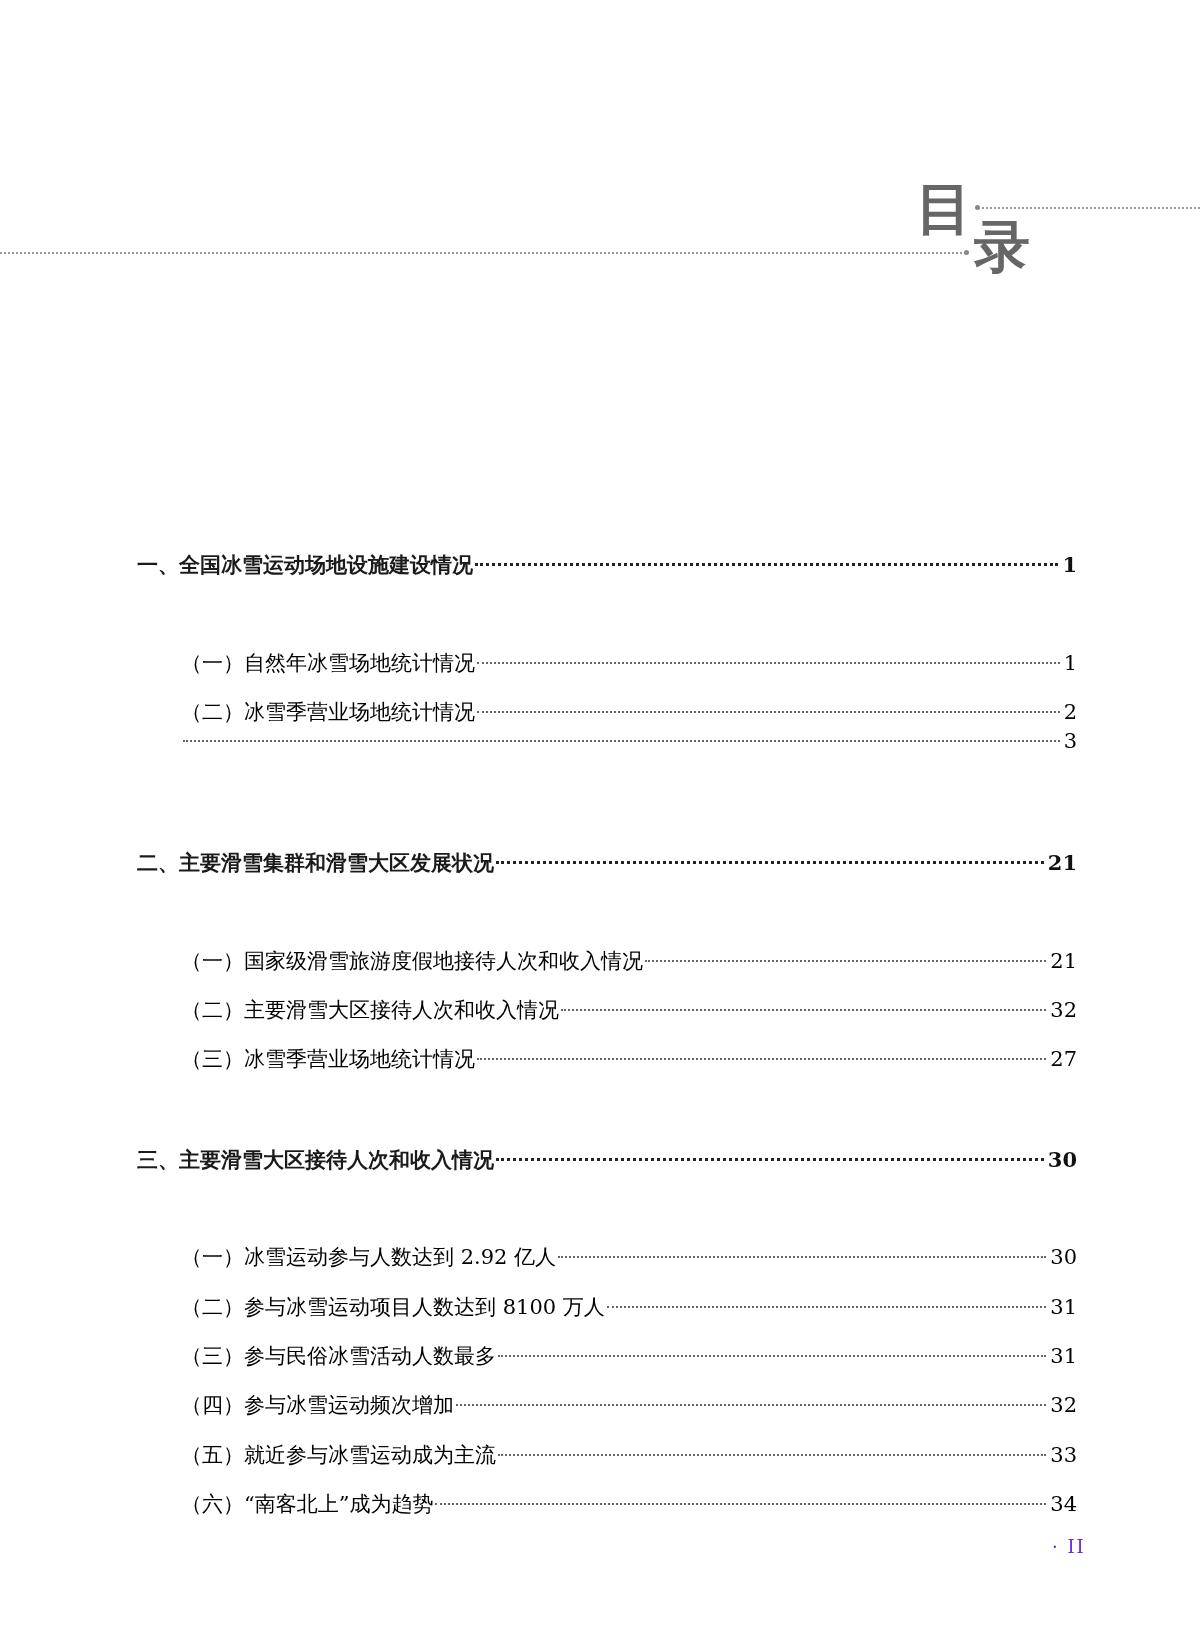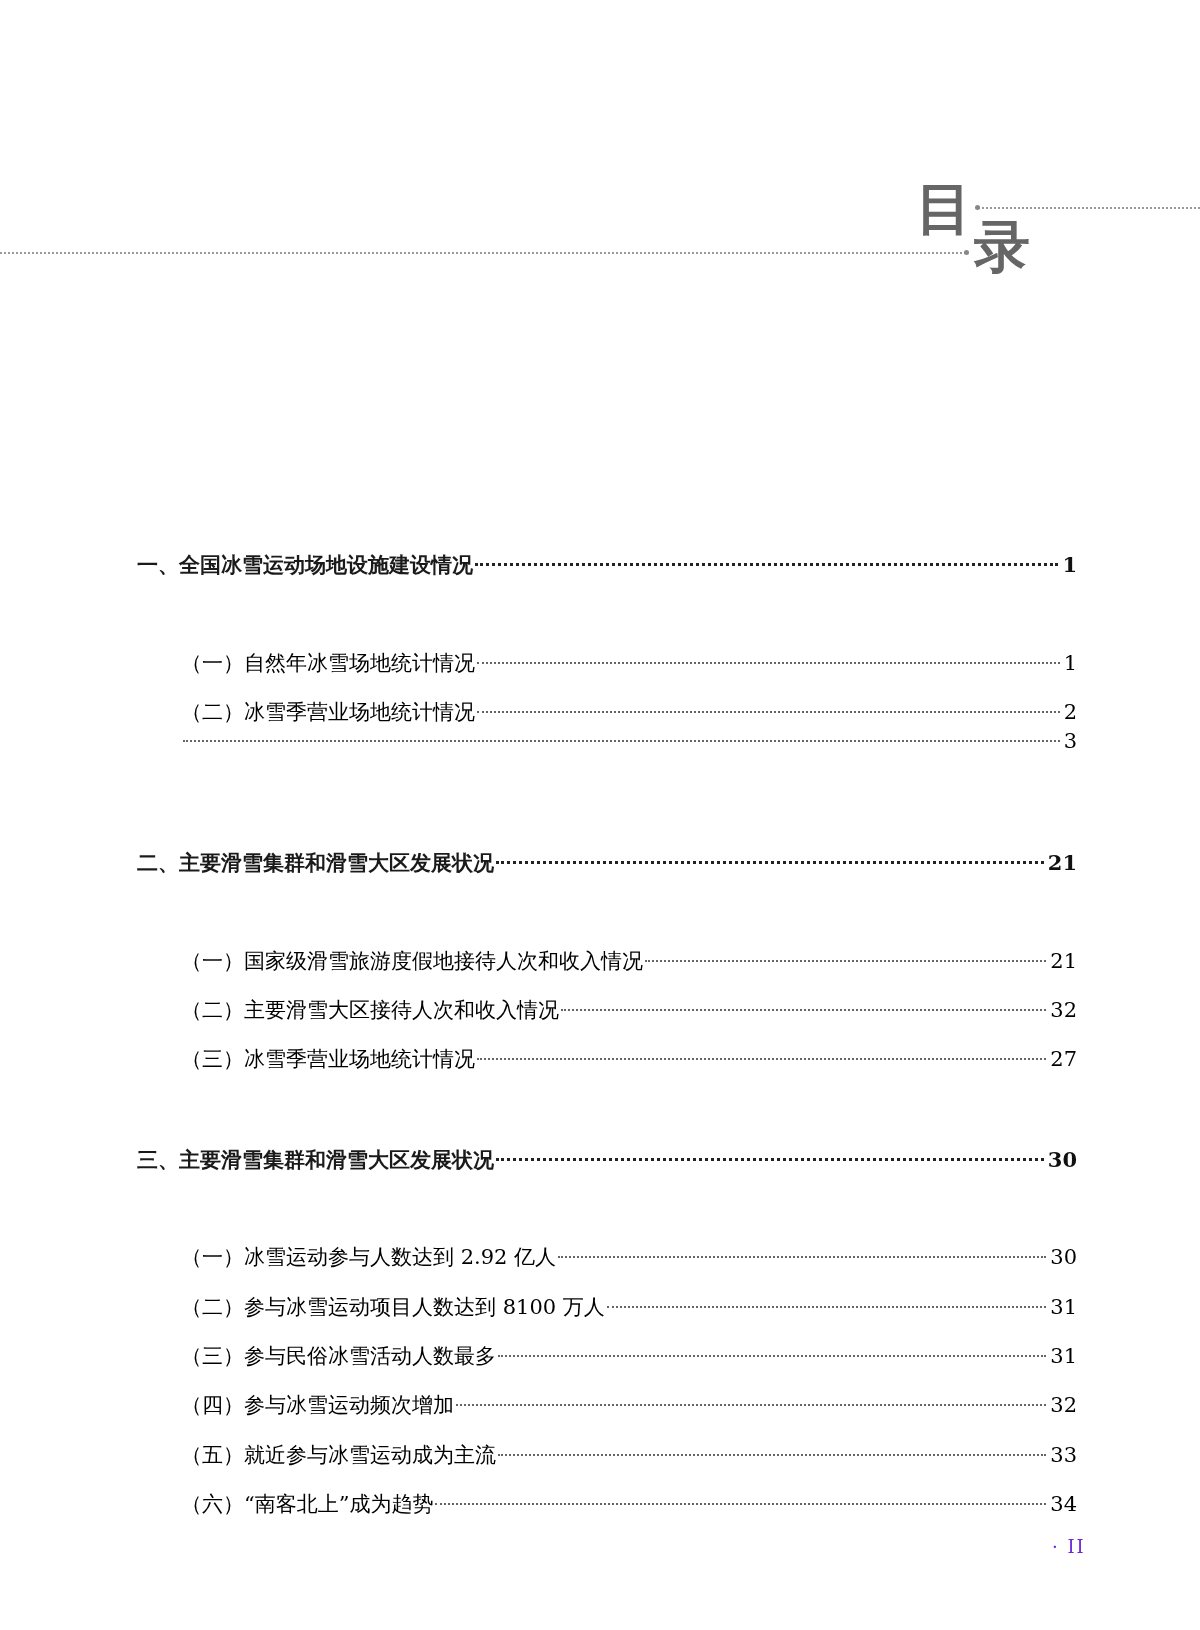--- a/index.html
+++ b/index.html
@@ -148,21 +148,21 @@
     <span class="leader"></span>
     <span class="page-num">32</span>
   </div>
   <div class="toc-row sub" style="top:1024px">
     <span class="label">（三）冰雪季营业场地统计情况</span>
     <span class="leader"></span>
     <span class="page-num">27</span>
   </div>
 
   <div class="toc-row heading" style="top:1125px">
-    <span class="label">三、主要滑雪集群和滑雪大区发展状况</span>
+    <span class="label">三、主要滑雪大区接待人次和收入情况</span>
     <span class="leader"></span>
     <span class="page-num">30</span>
   </div>
   <div class="toc-row sub" style="top:1222px">
     <span class="label">（一）冰雪运动参与人数达到 2.92 亿人</span>
     <span class="leader"></span>
     <span class="page-num">30</span>
   </div>
   <div class="toc-row sub" style="top:1272px">
     <span class="label">（二）参与冰雪运动项目人数达到 8100 万人</span>

